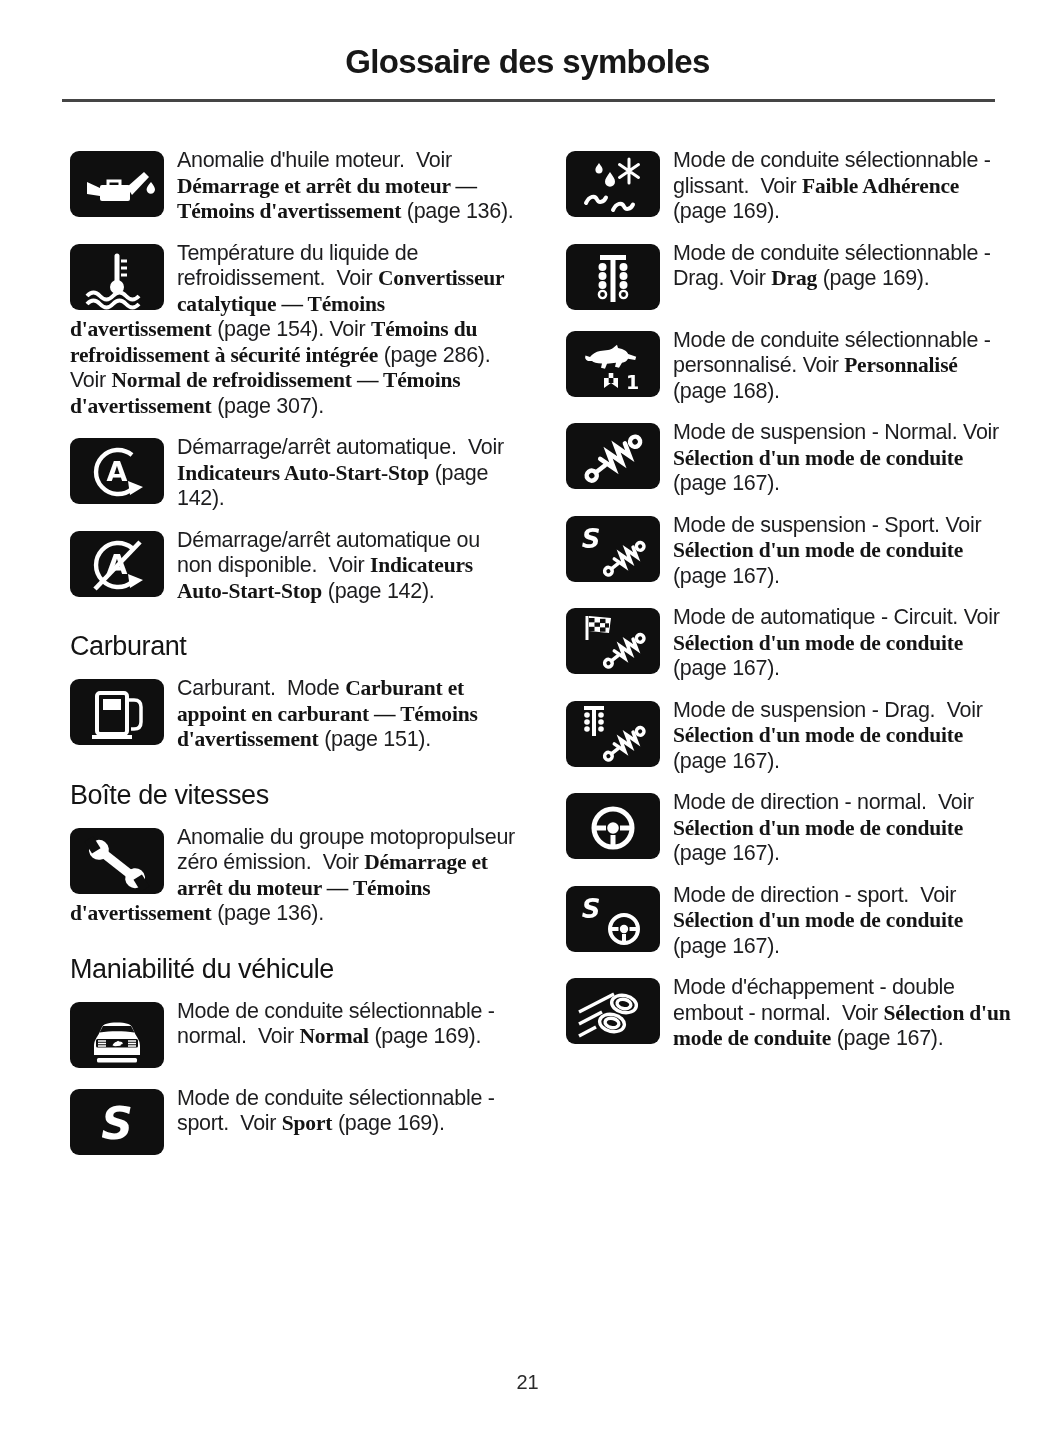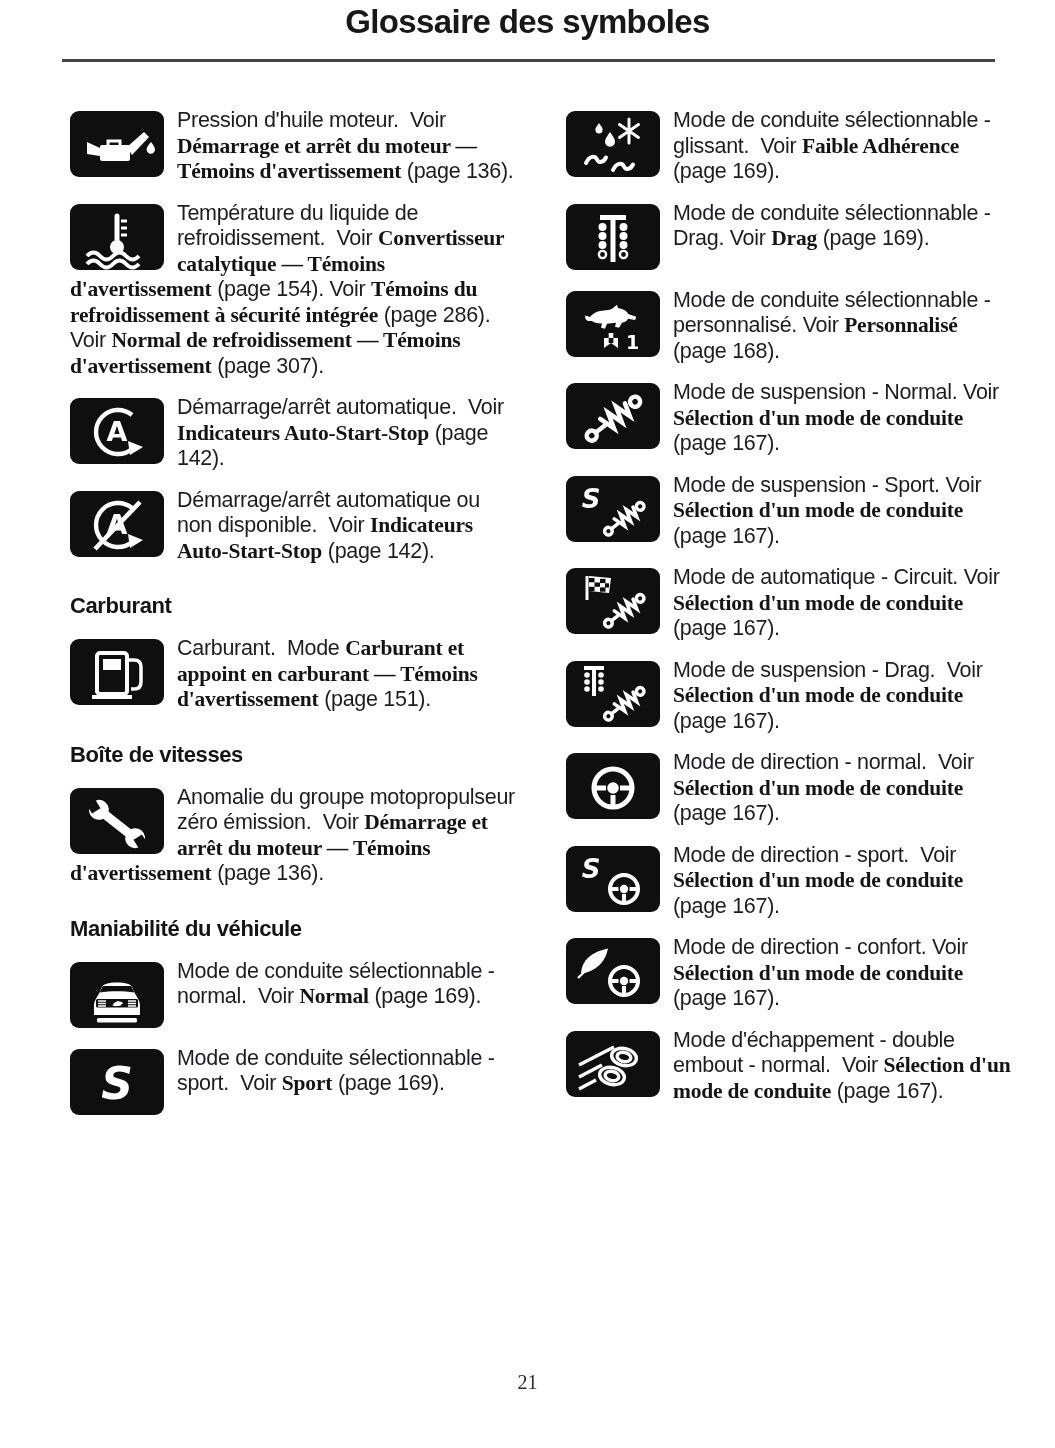--- a/index.html
+++ b/index.html
@@ -4,21 +4,21 @@
 <style>
   html,body{margin:0;padding:0;background:#ffffff;}
   .page{
     position:relative;
     width:1055px;height:1448px;
     background:#ffffff;
     font-family:"Liberation Sans","DejaVu Sans",sans-serif;
     color:#1d1d1f;
     overflow:hidden;
   }
-  .header{text-align:center;}
+  .header{padding-top:40px;text-align:center;}
   .doc-title{
     margin:0;font-size:33px;line-height:44px;font-weight:900;
     letter-spacing:-0.6px;color:#181818;
   }
   .title-rule{
     height:0;border:0;border-top:3px solid #454545;
     margin:15px 60px 0 62px;
   }
   .content{
     display:grid;
@@ -36,28 +36,28 @@
     margin:3px 13px 2px 0;
   }
   .symbol svg{display:block;width:94px;height:66px;}
   .entry-text{
     margin:0;font-size:21.5px;line-height:25.5px;
     letter-spacing:-0.3px;color:#1d1d1f;
     white-space:pre-wrap;
   }
   .entry-text b{font-weight:800;letter-spacing:-0.2px;color:#141414;font-family:Liberation Serif, serif;}
   .section-heading{
-    font-size:22px;line-height:30px;font-weight:700;
+    font-size:27px;line-height:30px;font-weight:400;
     letter-spacing:-0.4px;color:#141414;
     margin:27px 0 15px 0;
   }
   .column > .section-heading:first-child{margin-top:0;}
   .page-number{
     position:absolute;left:0;right:0;bottom:54px;
-    text-align:center;font-size:20px;color:#2a2a2a;font-family:Liberation Serif, serif;
+    text-align:center;font-size:20px;color:#2a2a2a;
   }
 </style>
 </head>
 <body>
 
 <div class="page">
   <div class="header">
     <h1 class="doc-title">Glossaire des symboles</h1>
   </div>
   <hr class="title-rule">
@@ -66,21 +66,21 @@
         <div class="entry">
           <div class="symbol">
             <svg viewBox="0 0 94 66" xmlns="http://www.w3.org/2000/svg" aria-hidden="true">
               <rect x="30" y="34" width="30" height="16" rx="2" fill="#fff"></rect>
               <polygon points="30,37 17,31 17,43 30,45" fill="#fff"></polygon>
               <path d="M38 34 v-4 h12 v4" fill="none" stroke="#fff" stroke-width="3"></path>
               <polygon points="57,36 74,21 79,26 62,44" fill="#fff"></polygon>
               <path d="M81 31 c2.5 3.5 4 5.5 4 7.5 a4.2 4.2 0 1 1 -8.4 0 c0 -2 1.6 -4 4.4 -7.5 z" fill="#fff"></path>
             </svg>
           </div>
-          <p class="entry-text"><span>Pression d'huile moteur.  Voir </span><b>Démarrage et arrêt du moteur — Témoins d'avertissement</b><span> (page 136).</span></p>
+          <p class="entry-text"><span>Anomalie d'huile moteur.  Voir </span><b>Démarrage et arrêt du moteur — Témoins d'avertissement</b><span> (page 136).</span></p>
         </div>
         <div class="entry">
           <div class="symbol">
             <svg viewBox="0 0 94 66" xmlns="http://www.w3.org/2000/svg" aria-hidden="true">
               <path d="M47 12 v26" stroke="#fff" stroke-width="5" stroke-linecap="round"></path>
               <path d="M51 17 h6 M51 24 h6 M51 31 h6" stroke="#fff" stroke-width="3"></path>
               <circle cx="47" cy="43" r="7" fill="#fff"></circle>
               <path d="M17 52 q6.5 -7 13 0 t13 0 t13 0 t13 0" stroke="#fff" stroke-width="4" fill="none"></path>
               <path d="M17 60 q6.5 -7 13 0 t13 0 t13 0 t13 0" stroke="#fff" stroke-width="4" fill="none"></path>
             </svg>
@@ -301,34 +301,20 @@
                 <circle cx="58" cy="43" r="4.2" fill="#fff" stroke="none"></circle>
                 <path d="M45.5 43 h7 M63.5 43 h7 M58 48 v8" stroke-width="4"></path>
               </g>
             </svg>
           </div>
           <p class="entry-text"><span>Mode de direction - sport.  Voir </span><b>Sélection d'un mode de conduite</b><span> (page 167).</span></p>
         </div>
         <div class="entry">
           <div class="symbol">
             <svg viewBox="0 0 94 66" xmlns="http://www.w3.org/2000/svg" aria-hidden="true">
-              <path d="M15 35 c1 -13 11 -21.5 27 -24.5 c-2 11 -9 19.5 -20 23.5 c-2.8 1 -5 1.3 -7 1 z" fill="#fff"></path>
-              <path d="M12 40 l28 -27" stroke="#fff" stroke-width="2.4"></path>
-              <g fill="none" stroke="#fff">
-                <circle cx="58" cy="43" r="14" stroke-width="4"></circle>
-                <circle cx="58" cy="43" r="4.2" fill="#fff" stroke="none"></circle>
-                <path d="M45.5 43 h7 M63.5 43 h7 M58 48 v8" stroke-width="4"></path>
-              </g>
-            </svg>
-          </div>
-          <p class="entry-text"><span>Mode de direction - confort. Voir </span><b>Sélection d'un mode de conduite</b><span> (page 167).</span></p>
-        </div>
-        <div class="entry">
-          <div class="symbol">
-            <svg viewBox="0 0 94 66" xmlns="http://www.w3.org/2000/svg" aria-hidden="true">
               <g fill="none" stroke="#fff" stroke-width="3.4">
                 <path d="M13 34 L48 16"></path>
                 <path d="M13 46 L36 34"></path>
                 <path d="M13 58 L30 49"></path>
                 <ellipse cx="58" cy="26" rx="12.5" ry="8.5" transform="rotate(12 58 26)"></ellipse>
                 <ellipse cx="58" cy="26" rx="7" ry="4.6" transform="rotate(12 58 26)"></ellipse>
                 <ellipse cx="46" cy="45" rx="12.5" ry="8.5" transform="rotate(12 46 45)"></ellipse>
                 <ellipse cx="46" cy="45" rx="7" ry="4.6" transform="rotate(12 46 45)"></ellipse>
               </g>
             </svg>

